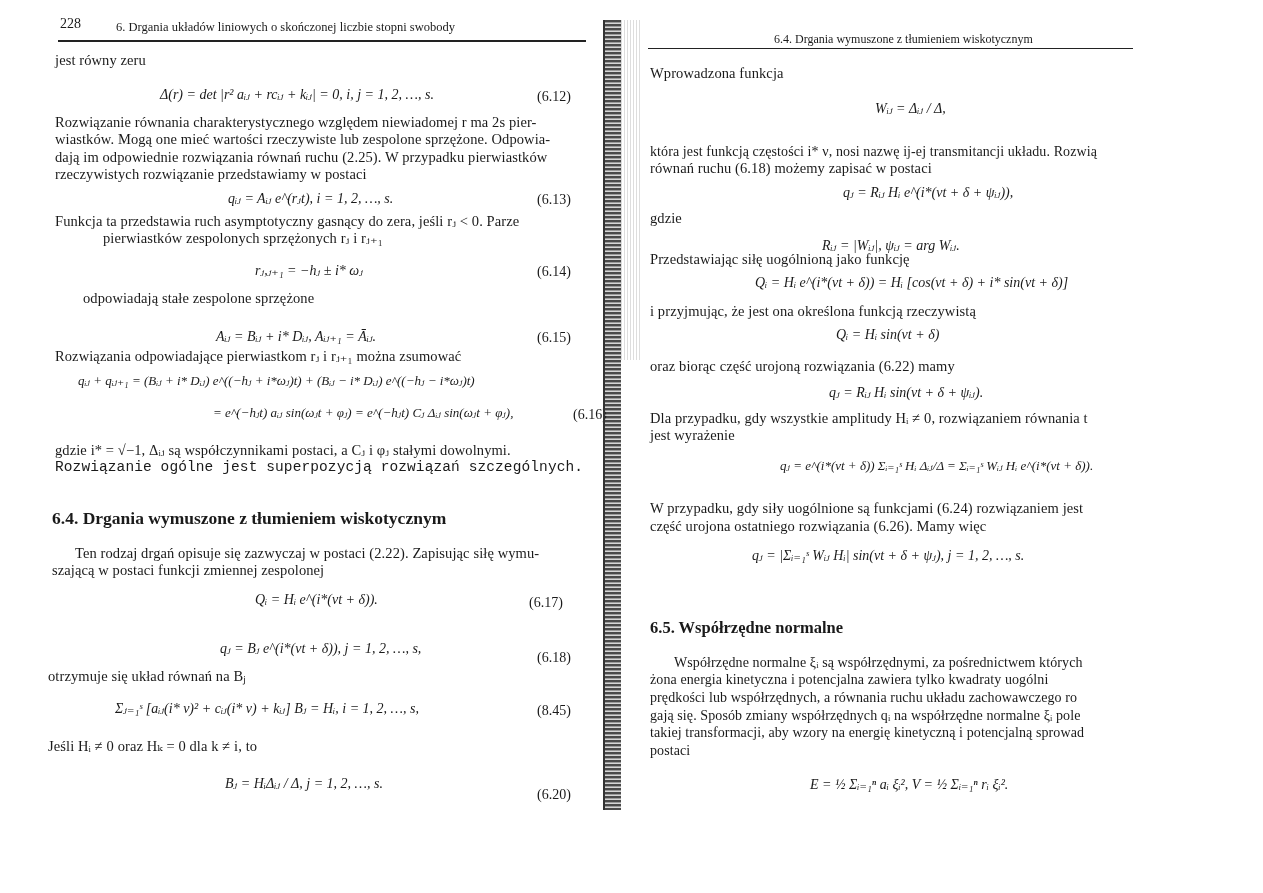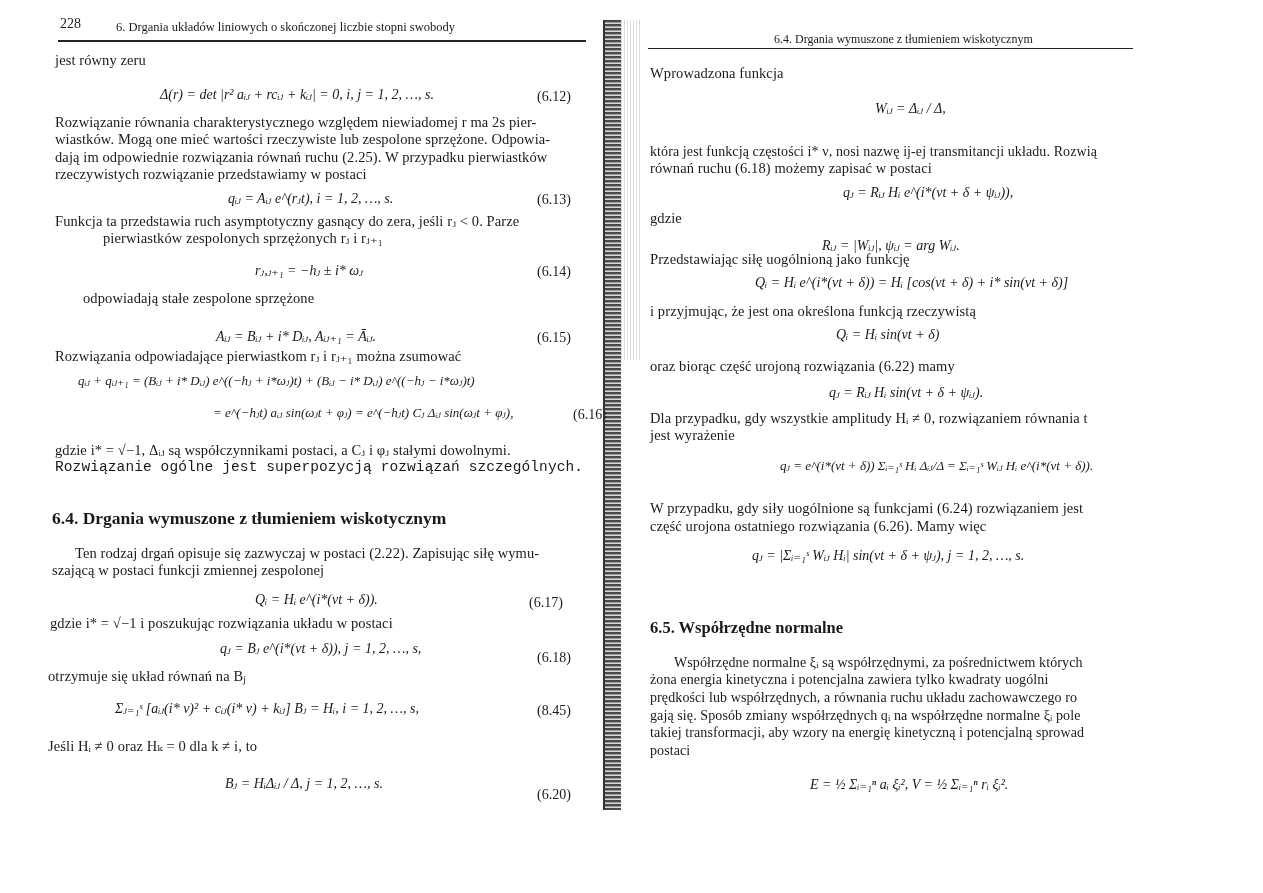--- a/index.html
+++ b/index.html
@@ -52,21 +52,20 @@
   <span class="abs eq" style="left:213px;top:405px;font-size:13px;">= e^(−hⱼt) aᵢⱼ sin(ωⱼt + φⱼ) = e^(−hⱼt) Cⱼ Δᵢⱼ sin(ωⱼt + φⱼ),</span>
   <span class="abs eqn" style="left:537px;top:407px;margin-left:36px;">(6.16)</span>
   <span class="abs txt" style="left:55px;top:442px;">gdzie i* = √−1, Δᵢⱼ są współczynnikami postaci, a Cⱼ i φⱼ stałymi dowolnymi.</span>
   <span class="abs txt" style="left:55px;top:459px;font-family:Liberation Mono, monospace;">Rozwiązanie ogólne jest superpozycją rozwiązań szczególnych.</span>
 
   <span class="abs sec" style="left:52px;top:508px;">6.4. Drgania wymuszone z tłumieniem wiskotycznym</span>
   <span class="abs txt" style="left:75px;top:545px;">Ten rodzaj drgań opisuje się zazwyczaj w postaci (2.22). Zapisując siłę wymu-</span>
   <span class="abs txt" style="left:52px;top:562px;">szającą w postaci funkcji zmiennej zespolonej</span>
   <span class="abs eq" style="left:255px;top:592px;">Qᵢ = Hᵢ e^(i*(νt + δ)).</span>
   <span class="abs eqn" style="left:529px;top:595px;">(6.17)</span>
-  <span class="abs txt" style="left:50px;top:615px;">gdzie i* = √−1 i poszukując rozwiązania układu w postaci</span>
   <span class="abs eq" style="left:220px;top:640px;">qⱼ = Bⱼ e^(i*(νt + δ)),    j = 1, 2, …, s,</span>
   <span class="abs eqn" style="left:537px;top:650px;">(6.18)</span>
   <span class="abs txt" style="left:48px;top:665px;font-family:Liberation Serif, serif;">otrzymuje się układ równań na Bⱼ</span>
   <span class="abs eq" style="left:115px;top:700px;">Σⱼ₌₁ˢ [aᵢⱼ(i* ν)² + cᵢⱼ(i* ν) + kᵢⱼ] Bⱼ = Hᵢ,    i = 1, 2, …, s,</span>
   <span class="abs eqn" style="left:537px;top:703px;">(8.45)</span>
   <span class="abs txt" style="left:48px;top:738px;">Jeśli Hᵢ ≠ 0 oraz Hₖ = 0 dla k ≠ i, to</span>
   <span class="abs eq" style="left:205px;top:775px;margin-left:20px;">Bⱼ = HᵢΔᵢⱼ / Δ,    j = 1, 2, …, s.</span>
   <span class="abs eqn" style="left:537px;top:787px;">(6.20)</span>
 </div>
 

